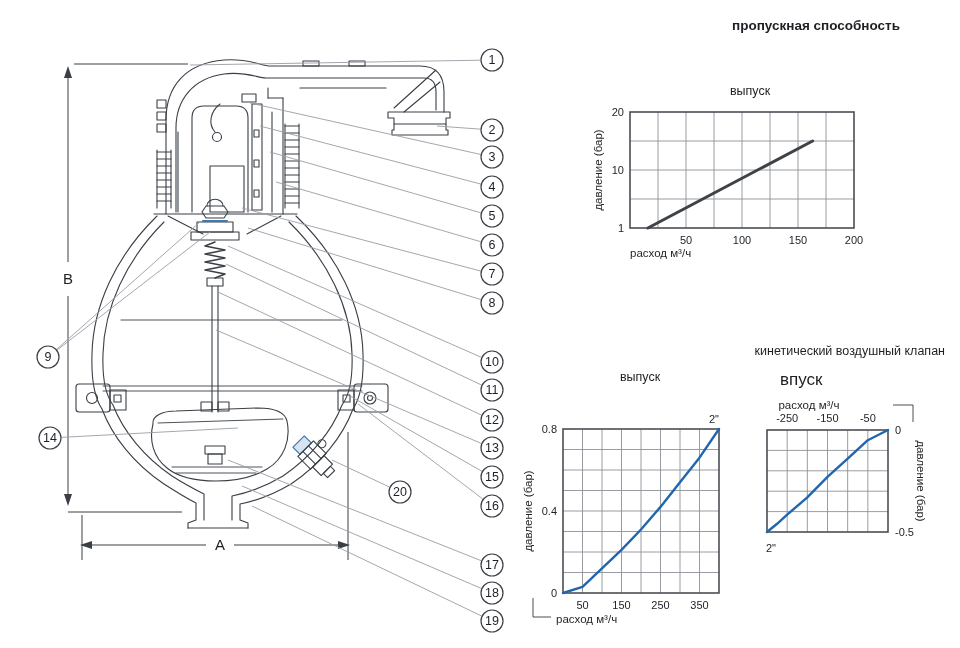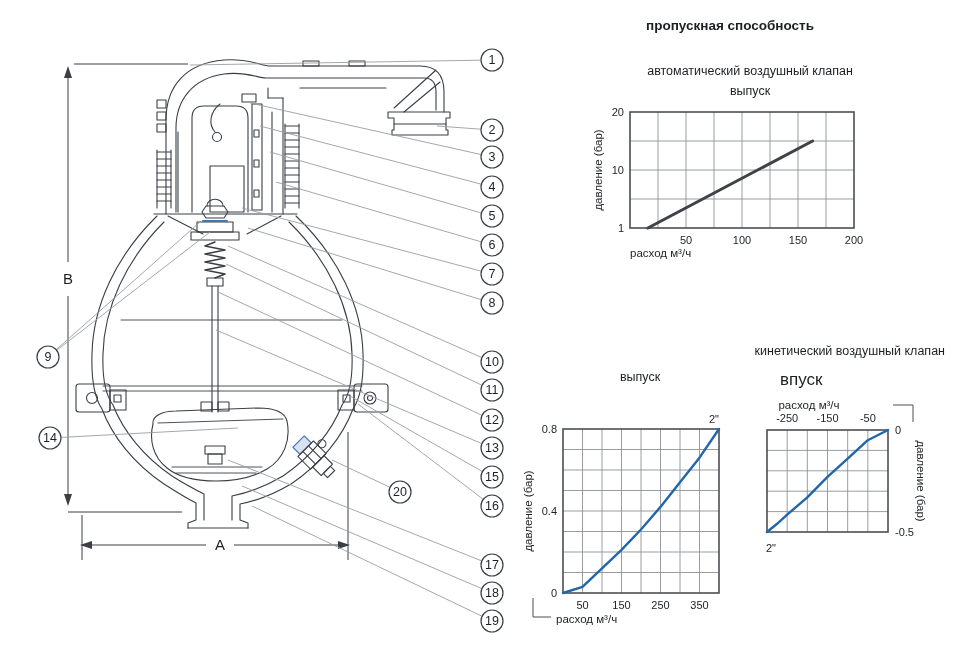--- a/index.html
+++ b/index.html
@@ -1,20 +1,20 @@
 <!DOCTYPE html>
 <html><head>
 <meta charset="utf-8">
 <style>
   html,body{margin:0;padding:0;background:#fff;}
   .page{position:relative;width:960px;height:648px;background:#fff;overflow:hidden;
         font-family:"Liberation Sans","DejaVu Sans",sans-serif;color:#1c1f23;}
   svg text{font-family:"Liberation Sans","DejaVu Sans",sans-serif;}
   .abs{position:absolute;}
-  .panel-title{left:560px;top:18px;width:340px;text-align:center;font-size:13.5px;font-weight:bold;}
+  .panel-title{left:560px;top:18px;width:340px;text-align:right;font-size:13.5px;font-weight:bold;}
   .auto-title{left:595px;top:64px;width:310px;text-align:center;font-size:12.5px;}
   .auto-sub{left:595px;top:84px;width:310px;text-align:center;font-size:12.5px;}
   .kin-title{left:580px;top:344px;width:365px;text-align:right;font-size:12.5px;}
   .kin-out{left:560px;top:370px;width:160px;text-align:center;font-size:12.5px;}
   .kin-in{left:780px;top:370px;width:160px;font-size:17px;}
   #chart1{left:594px;top:105px;width:300px;height:168px;}
   #chart2{left:520px;top:412px;width:226px;height:222px;}
   #chart3{left:745px;top:396px;width:215px;height:162px;}
   #drawing{left:0;top:0;}
 </style>
@@ -221,21 +221,20 @@
         <circle cx="492" cy="621" r="11" fill="#fff" stroke="#3a3f46" stroke-width="1.2"></circle>
         <text x="492" y="625.2" fill="#1d2024" font-size="12.5" text-anchor="middle">19</text>
         <line x1="389.59458492468855" y1="487.1033340822064" x2="332" y2="460" stroke="#989da4" stroke-width="0.9"></line>
         <circle cx="400" cy="492" r="11" fill="#fff" stroke="#3a3f46" stroke-width="1.2"></circle>
         <text x="400" y="496.2" fill="#1d2024" font-size="12.5" text-anchor="middle">20</text>
       </g>
   </svg>
 
   <div class="abs panel-title">пропускная способность</div>
 
-  <div class="abs auto-title">автоматический воздушный клапан</div>
   <div class="abs auto-sub">выпуск</div>
 
   <div id="chart1" class="abs chart"><svg width="300" height="168">
         <line x1="64" y1="7" x2="64" y2="123" stroke="#8d9299" stroke-width="0.9"></line>
         <line x1="92" y1="7" x2="92" y2="123" stroke="#8d9299" stroke-width="0.9"></line>
         <line x1="120" y1="7" x2="120" y2="123" stroke="#8d9299" stroke-width="0.9"></line>
         <line x1="148" y1="7" x2="148" y2="123" stroke="#8d9299" stroke-width="0.9"></line>
         <line x1="176" y1="7" x2="176" y2="123" stroke="#8d9299" stroke-width="0.9"></line>
         <line x1="204" y1="7" x2="204" y2="123" stroke="#8d9299" stroke-width="0.9"></line>
         <line x1="232" y1="7" x2="232" y2="123" stroke="#8d9299" stroke-width="0.9"></line>

